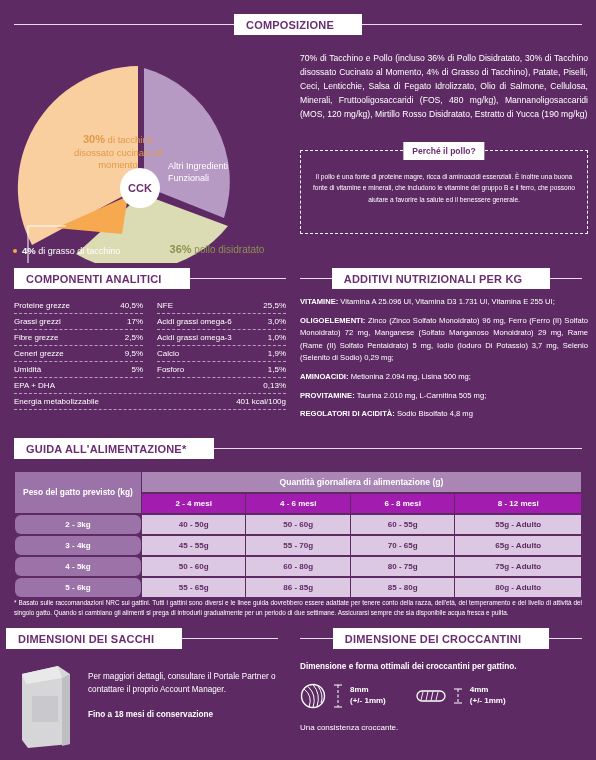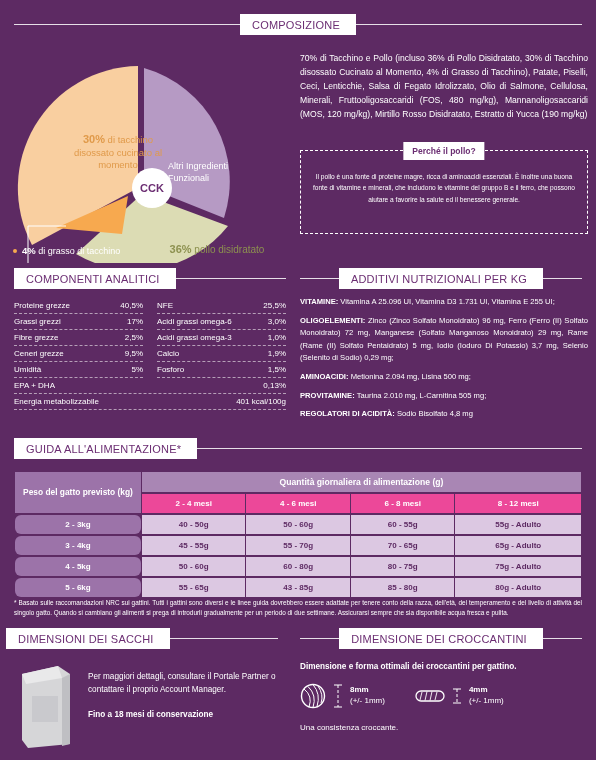--- a/index.html
+++ b/index.html
@@ -11,43 +11,43 @@
     overflow:hidden;
     position:relative;
   }
   .page{width:596px;height:760px;position:relative;}
 
   
   .sec-head{display:flex;align-items:center;width:100%;}
   .sec-head .rule{flex:1 1 auto;height:1px;background:#ffffff;opacity:.85;}
   .sec-head .badge{
     background:#ffffff;color:#6b2d72;
-    font-weight:normal;letter-spacing:.2px;
-    padding:5px 16px 4px 12px;
+    font-weight:bold;letter-spacing:.2px;
+    padding:5px 28px 4px 12px;
     white-space:nowrap;flex:0 0 auto;
   }
   .sec-head.center .badge{font-size:11px;}
   .sec-head.left  .badge{font-size:11px;}
   .sec-head .rule.pre{margin-right:0;}
   .sec-head .rule.post{margin-left:0;}
 
   
   .comp-head{position:absolute;left:14px;top:14px;width:568px;}
   .comp-head .rule{height:1px;}
 
   .pie-wrap{position:absolute;left:10px;top:48px;width:270px;height:215px;}
   .pie-svg{display:block;}
   .pie-label{position:absolute;text-align:center;line-height:1.25;}
   .lbl-turkey{left:56px;top:85px;width:104px;color:#e09a4a;font-size:9.5px;}
   .lbl-turkey b{color:#e09a4a;font-size:11px;}
   .lbl-other{left:158px;top:112px;width:80px;color:#ffffff;font-size:9px;line-height:1.35;text-align:left;}
   .lbl-chicken{left:152px;top:194px;width:110px;color:#8d9150;font-size:10px;line-height:1.3;}
   .lbl-chicken b{font-size:11px;}
   .cck{
-    position:absolute;left:122px;top:120px;width:40px;height:40px;border-radius:50%;
+    position:absolute;left:110px;top:120px;width:40px;height:40px;border-radius:50%;
     background:#ffffff;color:#6b2d72;font-weight:bold;font-size:11px;
     display:flex;align-items:center;justify-content:center;
   }
   .callout{position:absolute;left:13px;top:245px;font-size:9px;color:#ffffff;white-space:nowrap;}
   .callout b{font-size:9.5px;}
   .callout .dot{display:inline-block;width:4px;height:4px;border-radius:50%;background:#f7a94f;margin-right:5px;vertical-align:1px;}
 
   .comp-text{
     position:absolute;left:300px;top:52px;width:288px;
     font-size:8.6px;line-height:1.62;text-align:justify;color:#ffffff;
@@ -89,21 +89,21 @@
   
   .fg-head{position:absolute;left:14px;top:438px;width:568px;}
   .fg-table{position:absolute;left:14px;top:470px;width:568px;font-size:8px;}
   .fg-table table{border-collapse:separate;border-spacing:1px 2px;width:100%;}
   .fg-table th,.fg-table td{text-align:center;}
   .th-weight{
     background:#9c73a9;color:#ffffff;font-weight:bold;font-size:8.4px;
     width:118px;line-height:1.45;padding:8px 4px;
   }
   .th-span{background:#a986b4;color:#ffffff;font-weight:bold;font-size:8.6px;padding:5px 4px;}
-  .th-age{background:#ec4899;color:#ffffff;font-weight:bold;font-size:8px;padding:5px 4px;}
+  .th-age{background:#a21caf;color:#ffffff;font-weight:bold;font-size:8px;padding:5px 4px;}
   .td-weight{background:#9c73a9;color:#ffffff;font-weight:bold;font-size:8px;text-align:left;padding:5px 10px;border-radius:6px;}
   .td-val{background:#dcc8e2;color:#5d2a63;font-weight:bold;font-size:8px;padding:5px 4px;}
 
   .fg-note{
     position:absolute;left:14px;top:598px;width:568px;
     font-size:6.4px;line-height:1.62;text-align:justify;color:#ffffff;
   }
 
   
   .bag-head{position:absolute;left:6px;top:628px;width:272px;}
@@ -114,21 +114,21 @@
   .bag-txt{flex:1 1 auto;padding-top:4px;}
   .bag-txt .p1{font-size:8.2px;line-height:1.6;color:#ffffff;margin:4px 0 14px 0;}
   .bag-txt .p2{font-size:8.2px;font-weight:bold;color:#ffffff;margin:0;}
 
   .kib-body{position:absolute;left:300px;top:662px;width:288px;}
   .kib-title{font-size:8.2px;font-weight:bold;color:#ffffff;margin:0 0 12px 0;}
   .kib-row{display:flex;align-items:center;gap:30px;margin-bottom:14px;}
   .kib-item{display:flex;align-items:center;gap:7px;}
   .kib-dim{font-size:8px;line-height:1.35;color:#ffffff;}
   .kib-dim b{font-weight:bold;}
-  .kib-dim .sub{font-weight:normal;}
+  .kib-dim .sub{font-weight:bold;}
   .kib-foot{font-size:8px;color:#ffffff;margin:0;}
 </style>
 </head>
 <body>
 
 <div class="page">
 
   <div class="comp-head sec-head center">
     <div class="rule pre"></div>
     <div class="badge">COMPOSIZIONE</div>
@@ -295,21 +295,21 @@
         <tr>
           <td class="td-weight">4 - 5kg</td>
           <td class="td-val">50 - 60g</td>
           <td class="td-val">60 - 80g</td>
           <td class="td-val">80 - 75g</td>
           <td class="td-val">75g - Adulto</td>
         </tr>
         <tr>
           <td class="td-weight">5 - 6kg</td>
           <td class="td-val">55 - 65g</td>
-          <td class="td-val">43 - 85g</td>
+          <td class="td-val">86 - 85g</td>
           <td class="td-val">85 - 80g</td>
           <td class="td-val">80g - Adulto</td>
         </tr>
       </tbody>
     </table>
   </div>
 
   <div class="fg-note">* Basato sulle raccomandazioni NRC sui gattini. Tutti i gattini sono diversi e le linee guida dovrebbero essere adattate per tenere conto della razza, dell'età, del temperamento e del livello di attività del singolo gatto. Quando si cambiano gli alimenti si prega di introdurli gradualmente per un periodo di due settimane. Assicurarsi sempre che sia disponibile acqua fresca e pulita.</div>
 
   <div class="bag-head sec-head left">

